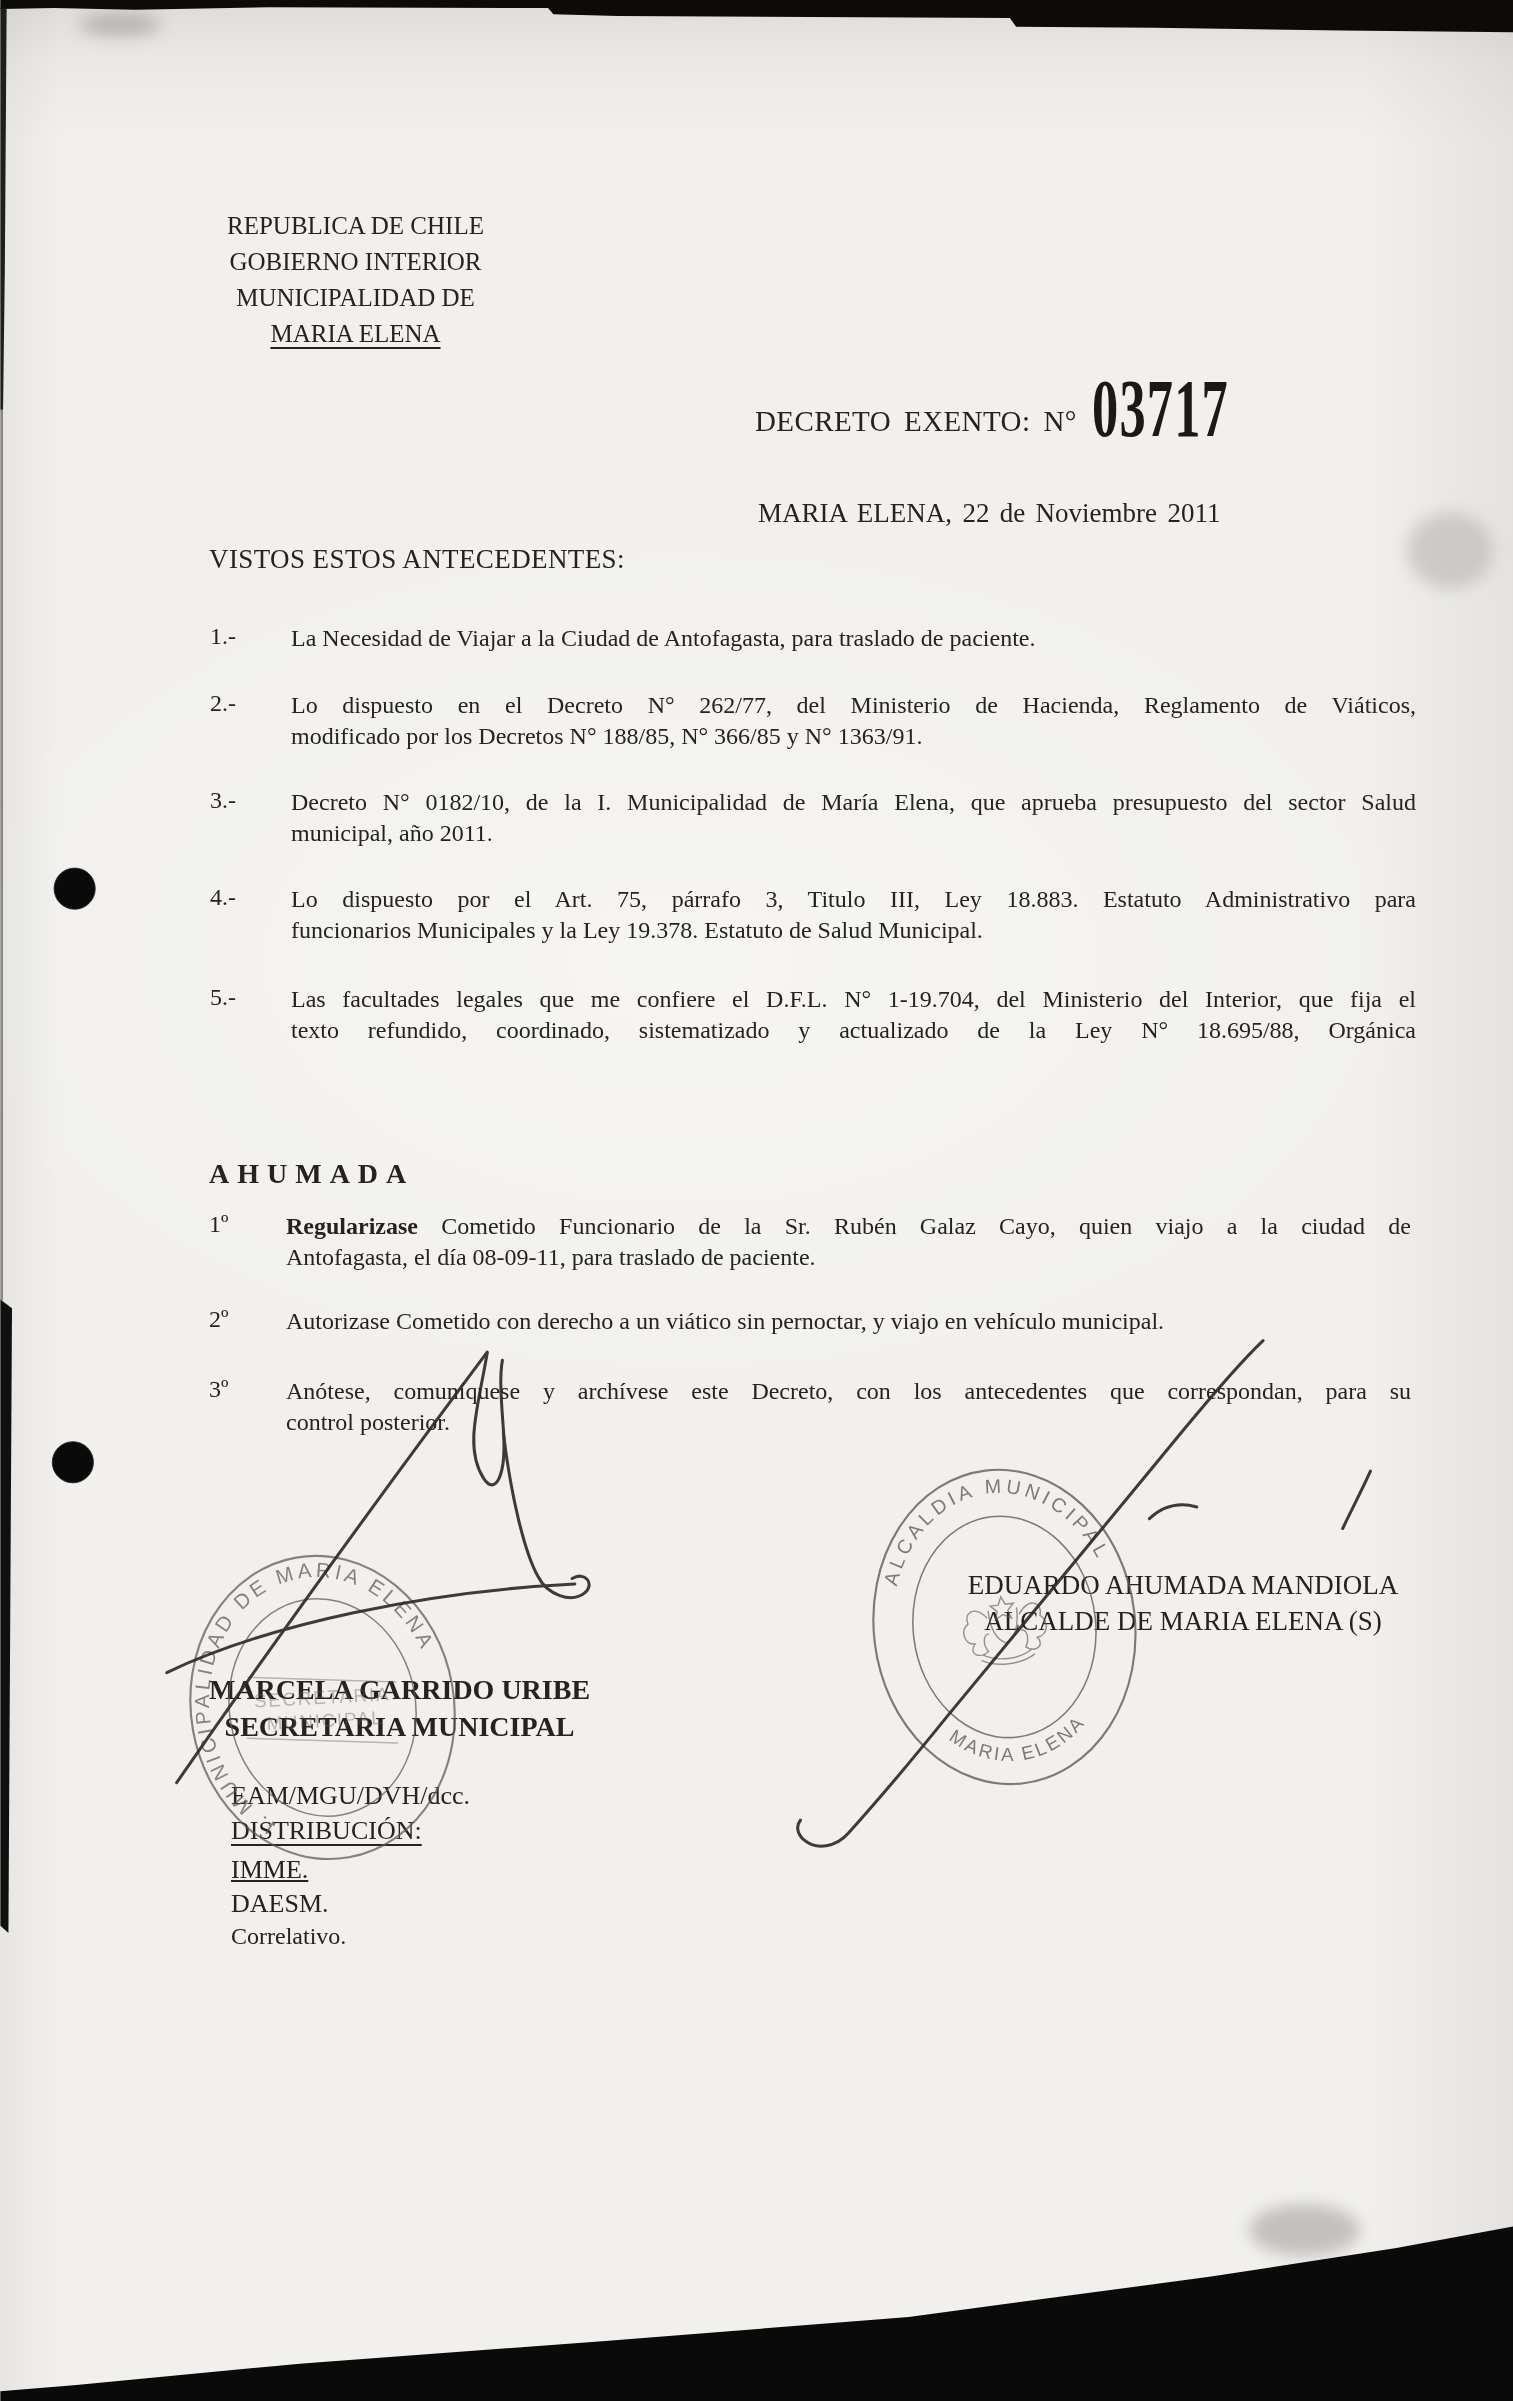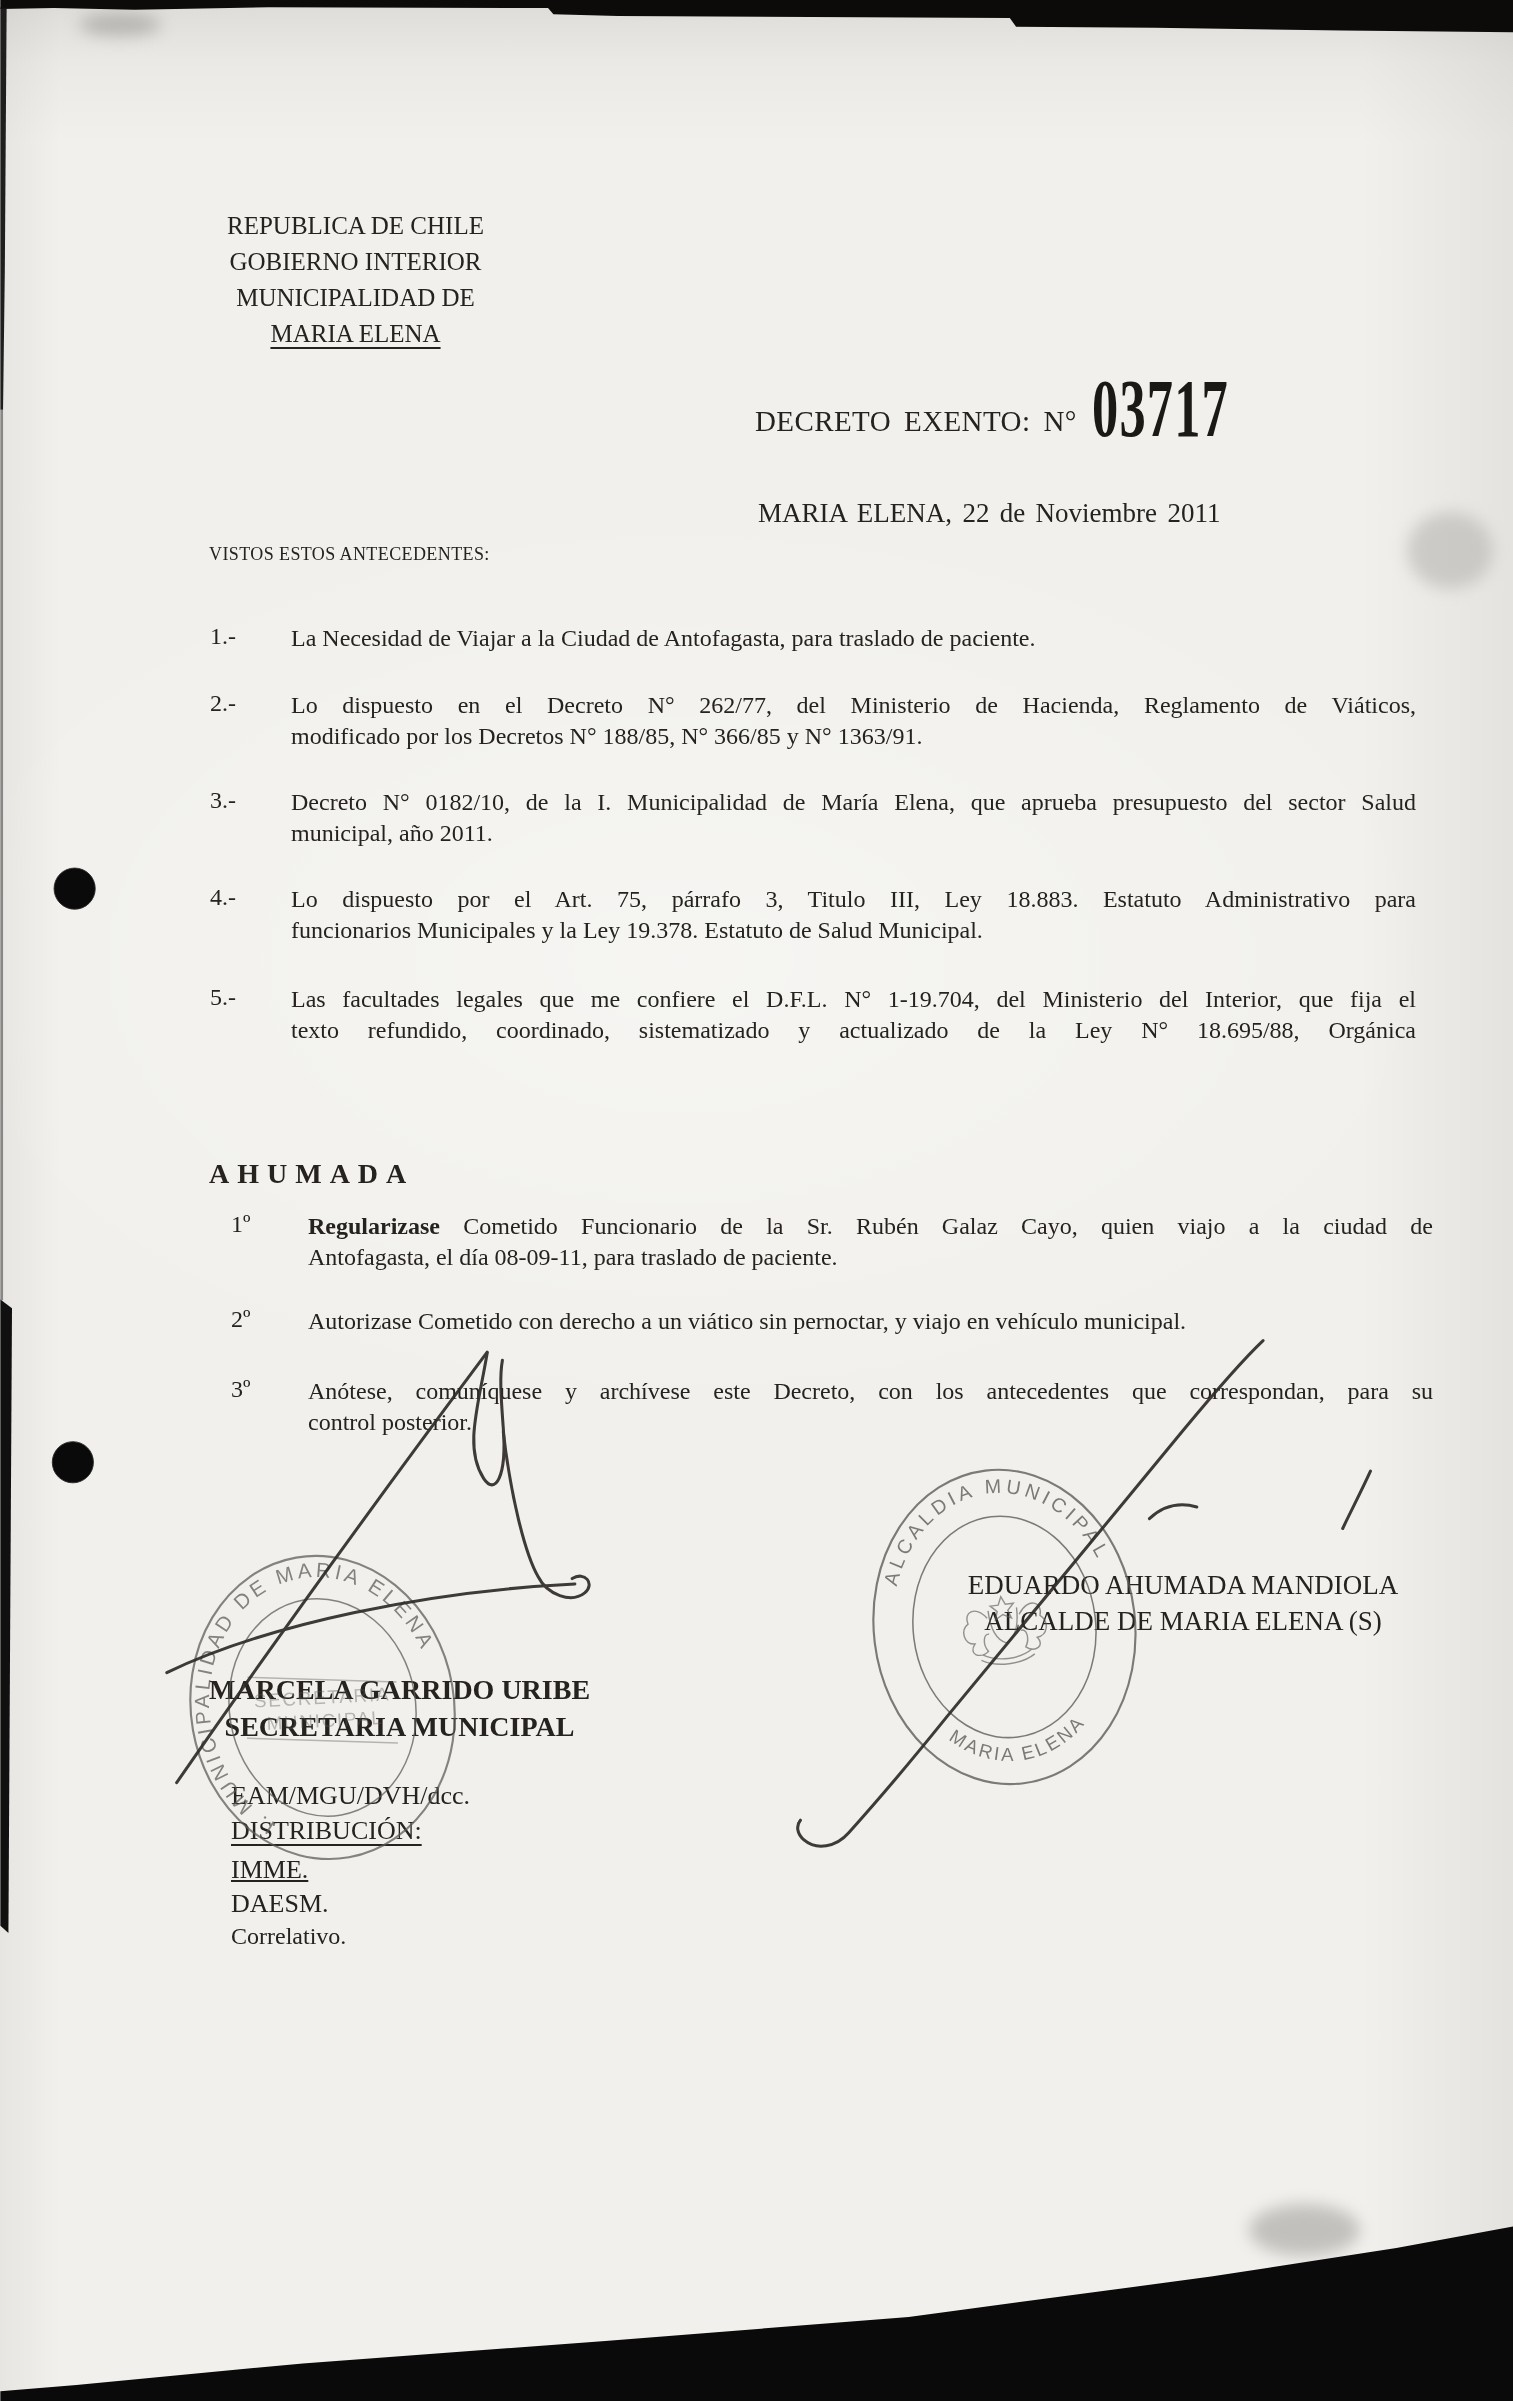--- a/index.html
+++ b/index.html
@@ -16,25 +16,25 @@
     color:#26231f;
   }
   .abs{position:absolute;}
   
   .hdr{left:201px;top:208px;width:309px;text-align:center;font-size:25px;line-height:36px;}
   .hdr .ul{ text-decoration:underline;text-underline-offset:5.4px;text-decoration-thickness:1.8px;}
   .dec-label{left:755px;top:405px;font-size:29px;word-spacing:5.4px;letter-spacing:0.4px;}
   .dec-num{left:1092px;top:362px;font-size:82px;font-weight:600;letter-spacing:1.8px;
            transform:scaleX(.64);transform-origin:left top;color:#1b1916;}
   .dateline{left:758px;top:498px;font-size:27px;word-spacing:3.6px;}
-  .vistos-h{left:209px;top:544px;font-size:18px;letter-spacing:0.4px;}
+  .vistos-h{left:209px;top:544px;font-size:27px;letter-spacing:0.4px;}
   .row{position:absolute;left:210px;width:1207px;font-size:24px;}
   .row .inum{position:absolute;left:0;top:0;}
   .row .ibody{margin-left:81px;width:1125px;}
-  .rrow{position:absolute;left:231px;width:1202px;font-size:24px;}
+  .rrow{position:absolute;left:209px;width:1202px;font-size:24px;}
   .rrow .inum{position:absolute;left:0;top:0;}
   .rrow .ibody{margin-left:77px;width:1125px;}
   .ln{line-height:31px;height:31px;white-space:nowrap;}
   .jl{text-align:justify;text-align-last:justify;white-space:normal;}
   .bold{font-weight:700;}
   .decreto-h{left:209px;top:1158px;font-size:28px;font-weight:700;letter-spacing:8px;}
   .name-r{left:937px;top:1567px;width:492px;text-align:center;font-size:27px;line-height:36px;}
   .name-l{left:206px;top:1671px;width:387px;text-align:center;font-size:28px;line-height:37px;font-weight:bold;}
   .foot{font-size:26px;}
   .f-ini{left:231px;top:1781px;}

